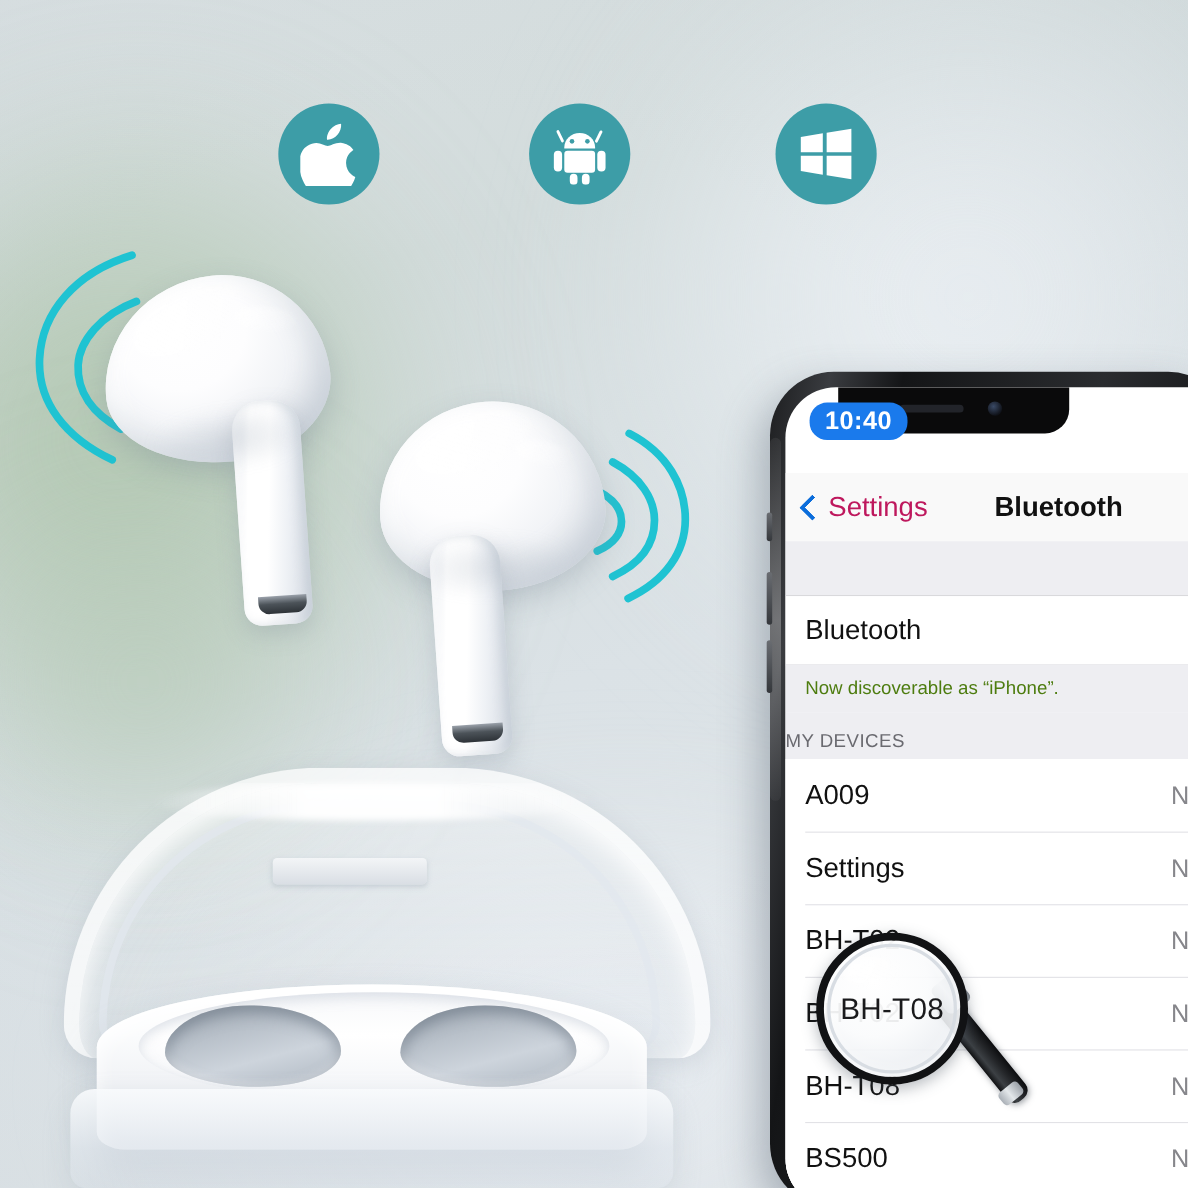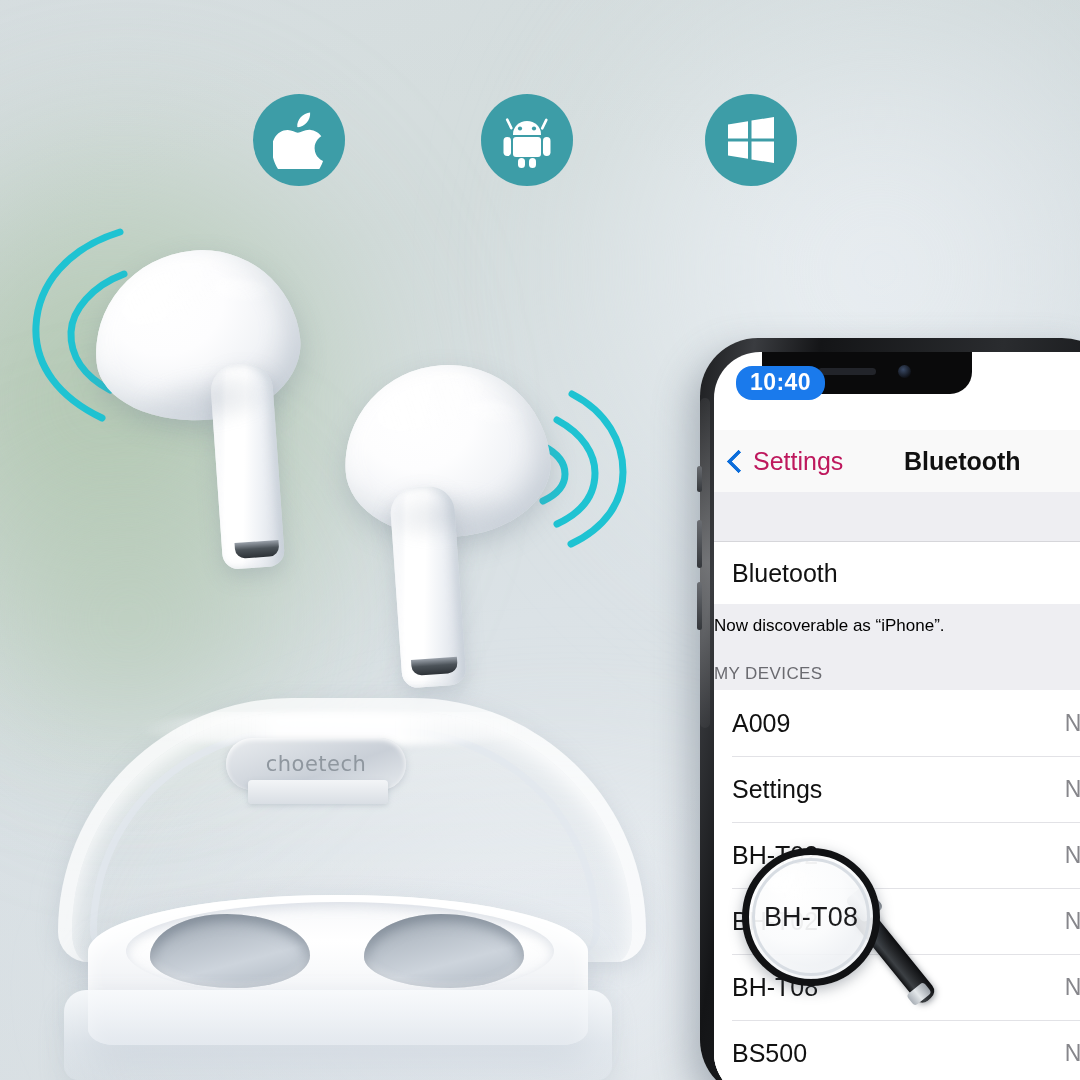--- a/index.html
+++ b/index.html
@@ -140,21 +140,21 @@
   .gap{background:#eeeef2;}
   .gap-top{position:absolute;left:0;top:140px;width:100%;height:50px;}
   .sep-line{position:absolute;left:0;width:100%;height:1px;background:#d6d6da;}
 
   .row-bt{position:absolute;left:0;top:190px;width:100%;height:62px;background:#fff;
     display:flex;align-items:center;}
   .row-bt span{margin-left:18px;font-size:25px;color:#111;}
 
   .subtext{position:absolute;left:0;top:252px;width:100%;height:44px;background:#eeeef2;
     display:flex;align-items:center;}
-  .subtext span{font-size:17px;color:#000000;}
+  .subtext span{margin-left:18px;font-size:17px;color:#4d7c0f;}
 
   .sec-head{position:absolute;left:0;top:296px;width:100%;height:42px;background:#eeeef2;
     display:flex;align-items:flex-end;}
   .sec-head span{margin-bottom:6px;font-size:17px;color:#6a6a70;letter-spacing:.4px;}
 
   .dev-list{position:absolute;left:0;top:338px;width:100%;background:#fff;}
   .dev-row{position:relative;height:66px;display:flex;align-items:center;justify-content:space-between;
     background:#fff;cursor:pointer;}
   .dev-row + .dev-row::before{content:"";position:absolute;left:18px;right:0;top:0;height:1px;background:#e2e2e6;}
   .dev-name{margin-left:18px;font-size:25px;color:#111;}
@@ -277,23 +277,20 @@
   <div id="case">
     <div class="lid-outer"></div>
     <div class="lid-inner"></div>
     <div class="lid-hl"></div>
     <div class="case-body"></div>
     <div class="case-well"></div>
     <div class="slot slot-l"></div>
     <div class="slot slot-r"></div>
     <div class="case-base"></div>
   </div>
-  <div class="badge-plate">
-    <span class="badge-text">choetech</span>
-  </div>
   <div class="hinge"></div>
 
   <div id="phone">
     <div class="phone-frame"></div>
     <div class="phone-sheen"></div>
     <div class="btn-side btn-mute"></div>
     <div class="btn-side btn-vup"></div>
     <div class="btn-side btn-vdn"></div>
 
     <div class="phone-screen">

